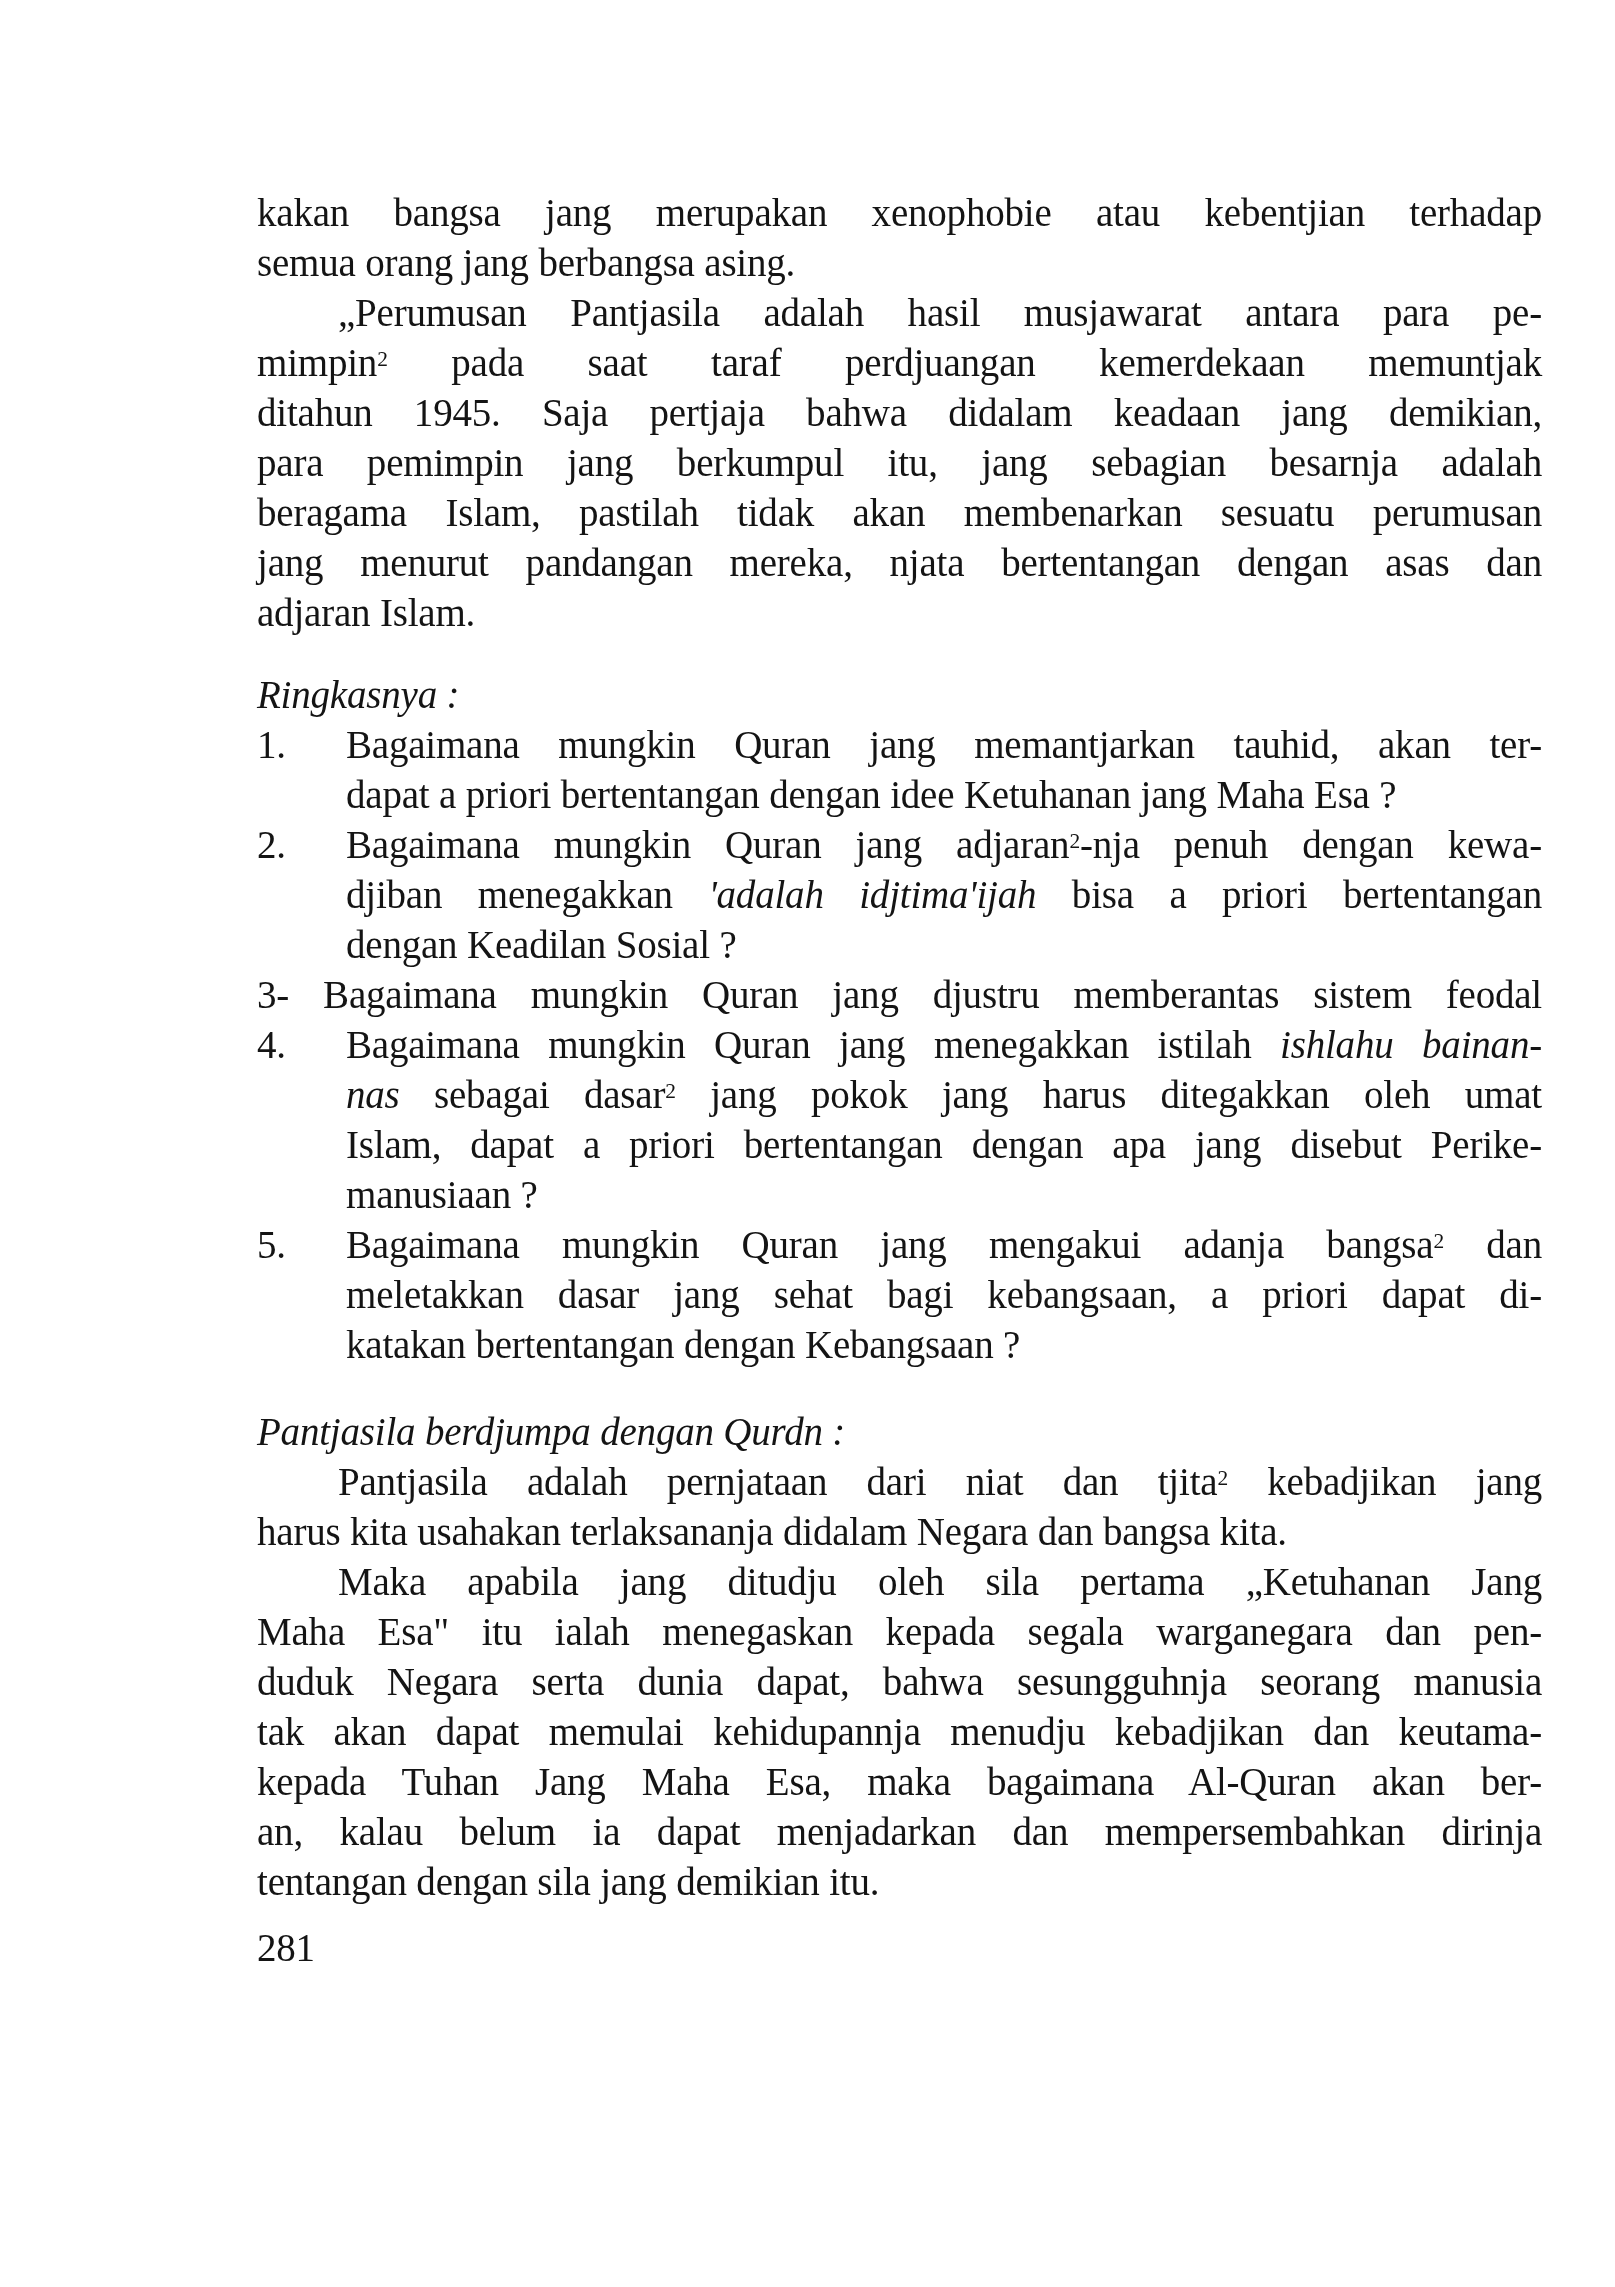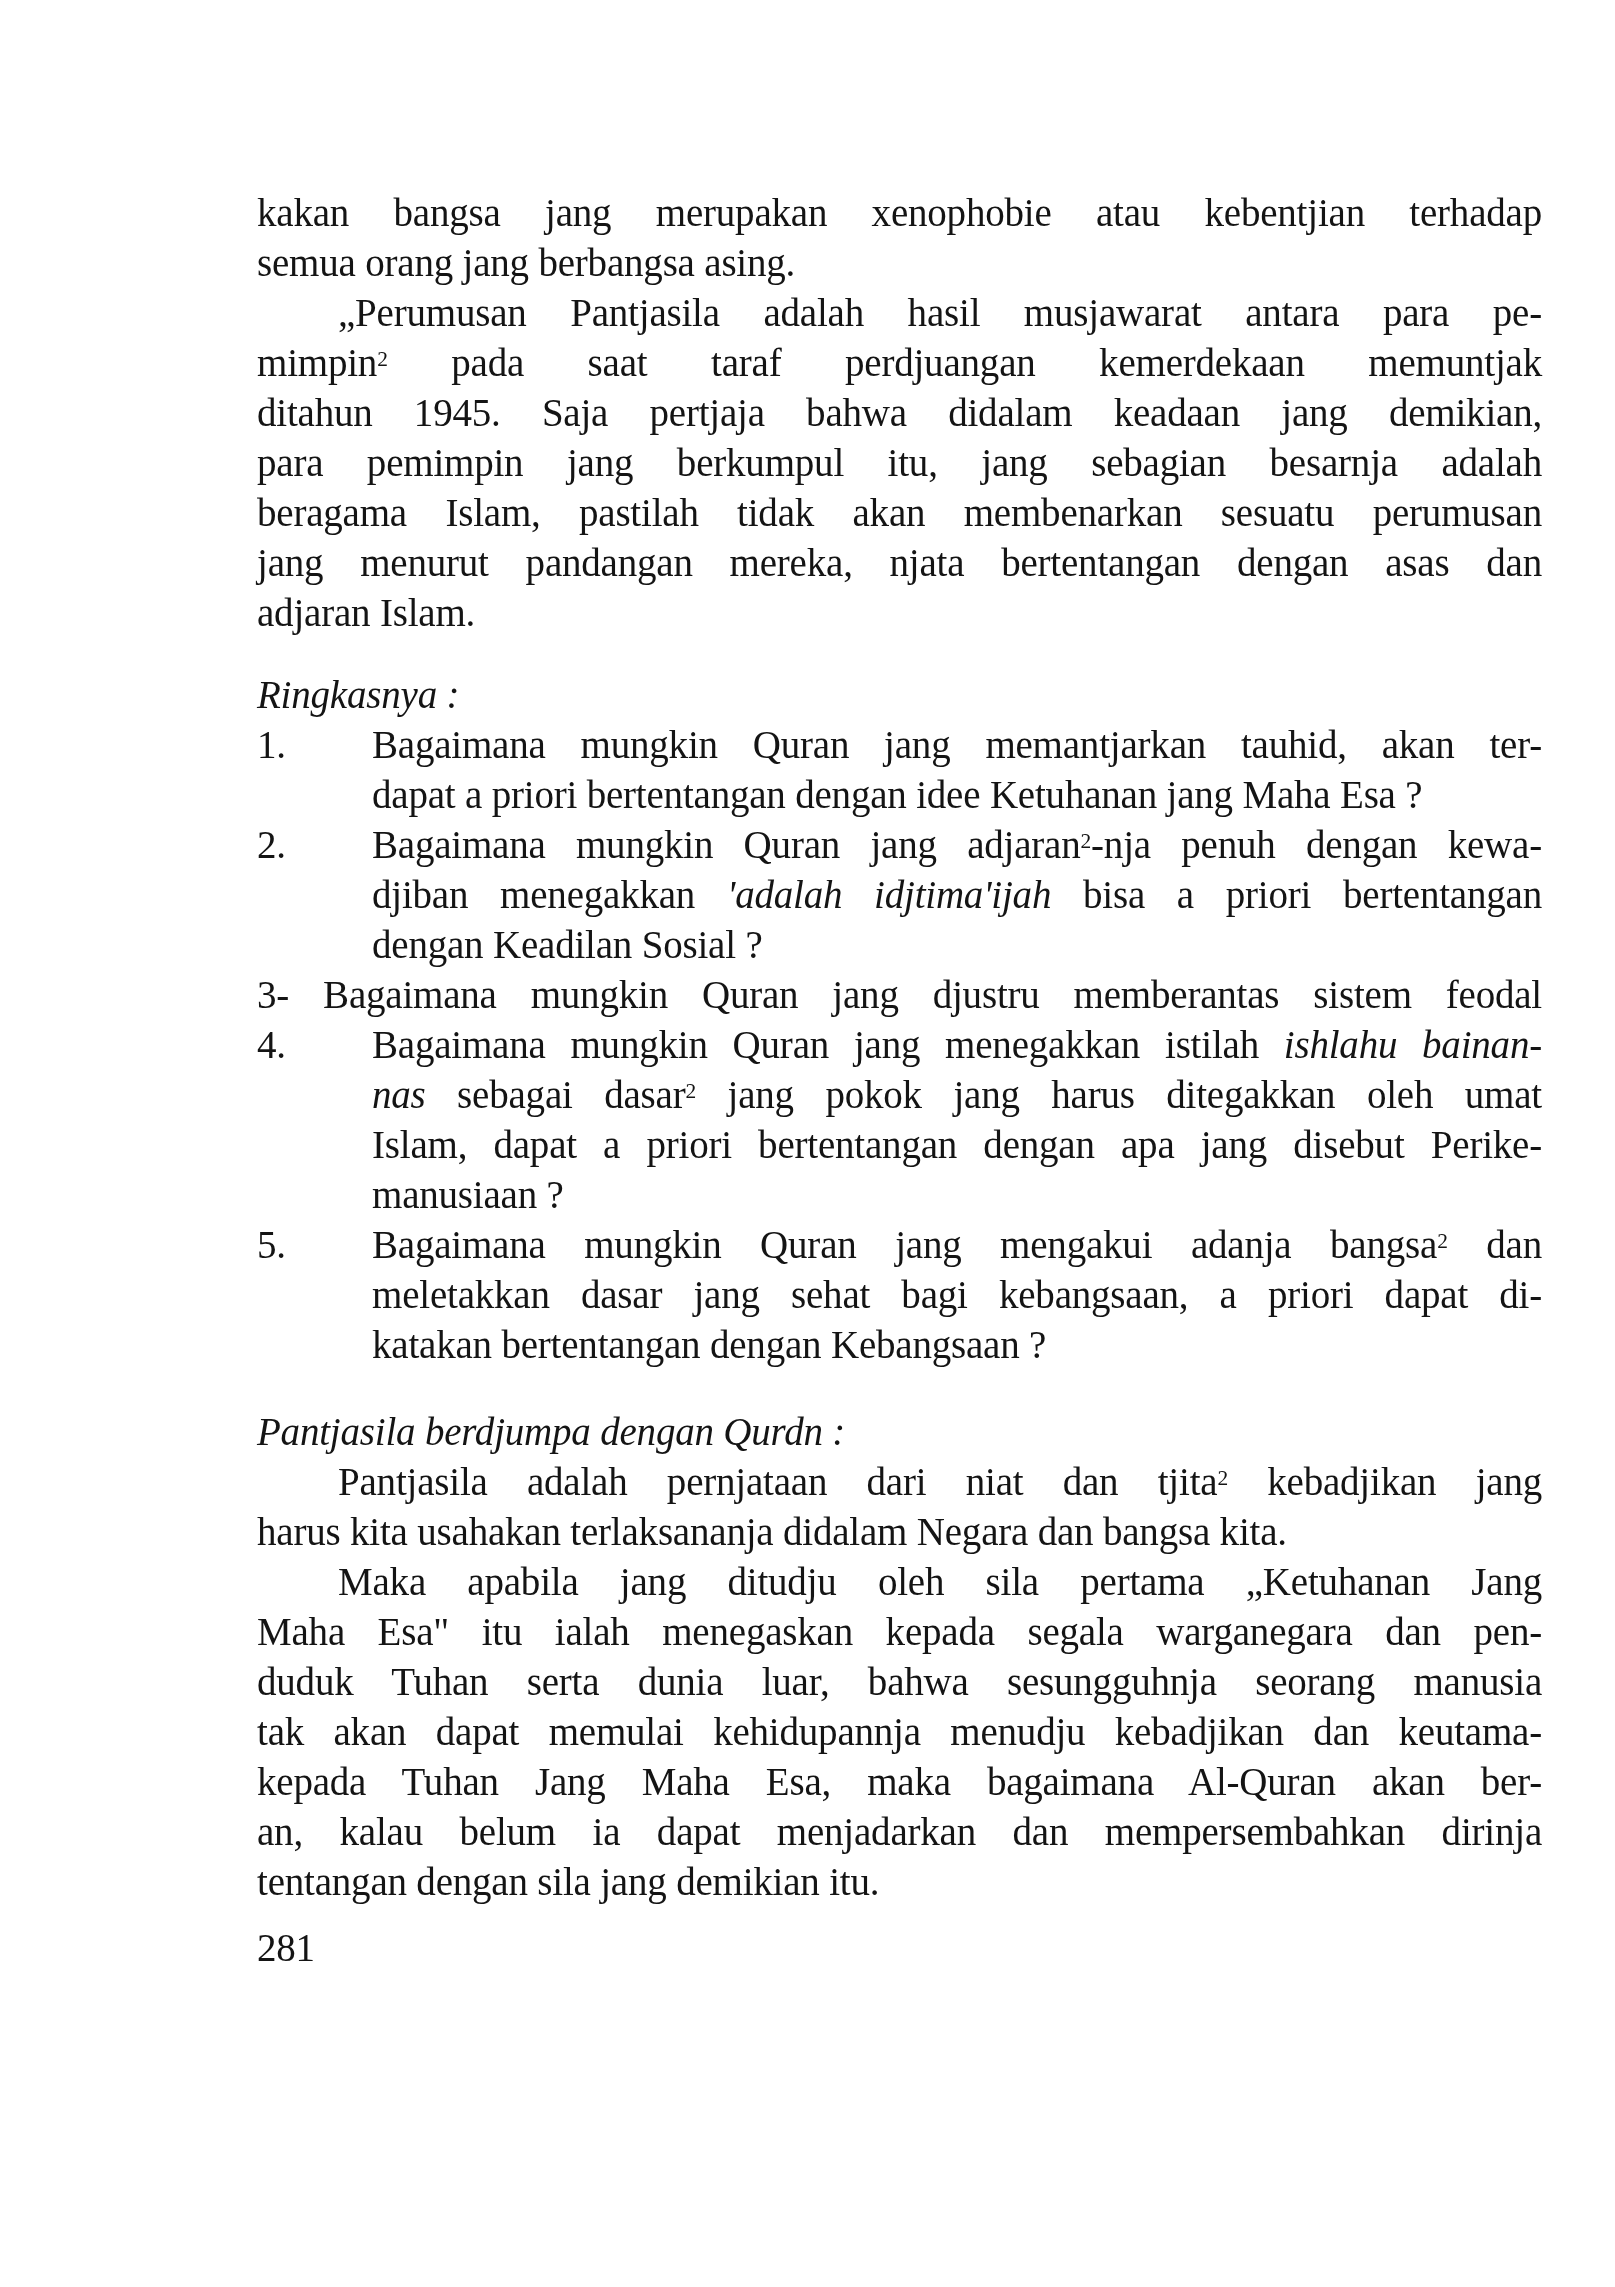--- a/index.html
+++ b/index.html
@@ -22,21 +22,21 @@
   .j { text-align: justify; text-align-last: justify; text-justify: inter-word; }
   .n { text-align: right; text-align-last: left; }
   .ind { text-indent: 81px; }
   .heading { font-style: italic; }
   .gap1 { margin-top: 32px; }
   .gap2 { margin-top: 37px; }
   .it { font-style: italic; }
   .sup { font-size: 0.55em; vertical-align: 0.45em; line-height: 0; }
   .li { position: relative; }
   .li .num { position: absolute; left: 0; top: 0; }
-  .li-body { margin-left: 115px; }
+  .li-body { margin-left: 89px; }
   .pageno { margin-top: 16px; }
 </style>
 </head>
 <body>
 
 <div class="page">
   <div class="textblock">
 
     <div class="para">
       <div class="line j">kakan bangsa jang merupakan xenophobie atau kebentjian terhadap</div>
@@ -102,21 +102,21 @@
     <div class="line n heading gap2">Pantjasila berdjumpa dengan Qurdn :</div>
 
     <div class="para">
       <div class="line j ind"><span>Pantjasila adalah pernjataan dari niat dan tjita</span><span class="sup">2</span><span> kebadjikan jang</span></div>
       <div class="line n">harus kita usahakan terlaksananja didalam Negara dan bangsa kita.</div>
     </div>
 
     <div class="para">
       <div class="line j ind">Maka apabila jang ditudju oleh sila pertama „Ketuhanan Jang</div>
       <div class="line j">Maha Esa" itu ialah menegaskan kepada segala warganegara dan pen-</div>
-      <div class="line j">duduk Tuhan serta dunia luar, bahwa sesungguhnja seorang manusia</div>
+      <div class="line j">duduk Negara serta dunia dapat, bahwa sesungguhnja seorang manusia</div>
       <div class="line j">tak akan dapat memulai kehidupannja menudju kebadjikan dan keutama-</div>
       <div class="line j">kepada Tuhan Jang Maha Esa, maka bagaimana Al-Quran akan ber-</div>
       <div class="line j">an, kalau belum ia dapat menjadarkan dan mempersembahkan dirinja</div>
       <div class="line n">tentangan dengan sila jang demikian itu.</div>
     </div>
 
     <div class="line n pageno">281</div>
 
   </div>
 </div>

